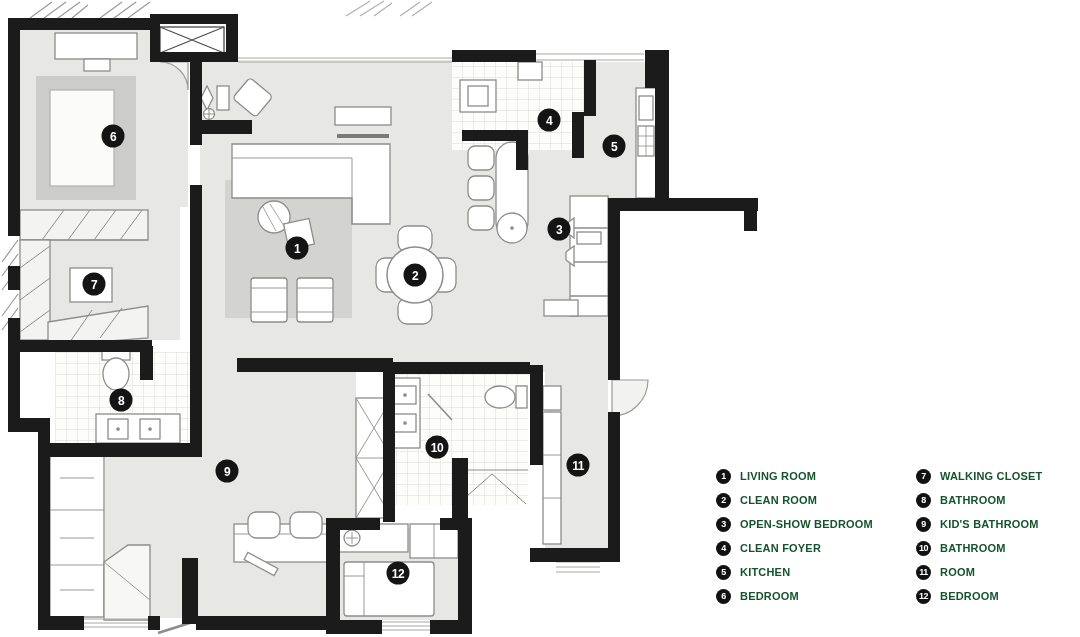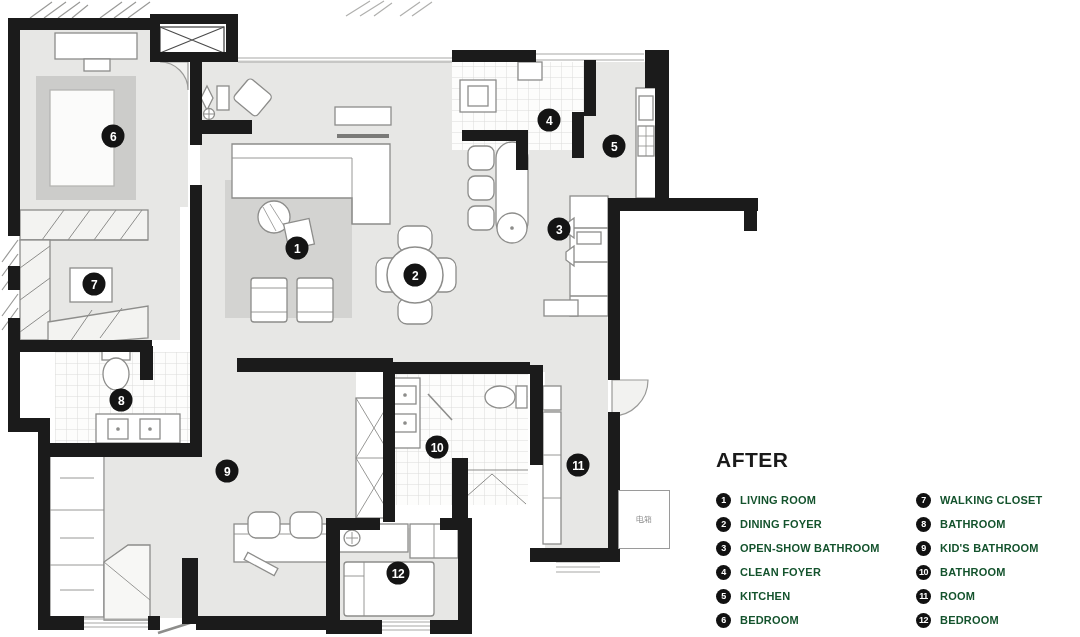--- a/index.html
+++ b/index.html
@@ -283,54 +283,50 @@
       <rect x="530" y="548" width="90" height="14"></rect>
       <rect x="608" y="412" width="12" height="150"></rect>
       <rect x="383" y="362" width="147" height="12"></rect>
       <rect x="383" y="362" width="12" height="112"></rect>
       <rect x="383" y="472" width="12" height="50"></rect>
       <rect x="452" y="458" width="16" height="64"></rect>
       <rect x="182" y="558" width="16" height="66"></rect>
     </g>
   </svg>
 
-  <div class="ebox">
-    <span>电箱</span>
-  </div>
 
   <div>
       <div class="marker" style="left: 297px; top: 248px; background: rgb(20, 20, 20); color: rgb(255, 255, 255);">1</div>
       <div class="marker" style="left: 415px; top: 275px; background: rgb(20, 20, 20); color: rgb(255, 255, 255);">2</div>
       <div class="marker" style="left: 559px; top: 229px; background: rgb(20, 20, 20); color: rgb(255, 255, 255);">3</div>
       <div class="marker" style="left: 549px; top: 120px; background: rgb(20, 20, 20); color: rgb(255, 255, 255);">4</div>
       <div class="marker" style="left: 614px; top: 146px; background: rgb(20, 20, 20); color: rgb(255, 255, 255);">5</div>
       <div class="marker" style="left: 113px; top: 136px; background: rgb(20, 20, 20); color: rgb(255, 255, 255);">6</div>
       <div class="marker" style="left: 94px; top: 284px; background: rgb(20, 20, 20); color: rgb(255, 255, 255);">7</div>
       <div class="marker" style="left: 121px; top: 400px; background: rgb(20, 20, 20); color: rgb(255, 255, 255);">8</div>
       <div class="marker" style="left: 227px; top: 471px; background: rgb(20, 20, 20); color: rgb(255, 255, 255);">9</div>
       <div class="marker" style="left: 437px; top: 447px; background: rgb(20, 20, 20); color: rgb(255, 255, 255);">10</div>
       <div class="marker" style="left: 578px; top: 465px; background: rgb(20, 20, 20); color: rgb(255, 255, 255);">11</div>
       <div class="marker" style="left: 398px; top: 573px; background: rgb(20, 20, 20); color: rgb(255, 255, 255);">12</div>
     </div>
 
   <div class="legend">
-    <div class="legend-title">AFTER</div>
     <div class="legend-cols">
       <div class="legend-col c1">
           <div class="legend-row">
             <span class="legend-circle">1</span>
             <span class="legend-label">LIVING ROOM</span>
           </div>
           <div class="legend-row">
             <span class="legend-circle">2</span>
-            <span class="legend-label">DINING FOYER</span>
+            <span class="legend-label">CLEAN ROOM</span>
           </div>
           <div class="legend-row">
             <span class="legend-circle">3</span>
-            <span class="legend-label">OPEN-SHOW BATHROOM</span>
+            <span class="legend-label">OPEN-SHOW BEDROOM</span>
           </div>
           <div class="legend-row">
             <span class="legend-circle">4</span>
             <span class="legend-label">CLEAN FOYER</span>
           </div>
           <div class="legend-row">
             <span class="legend-circle">5</span>
             <span class="legend-label">KITCHEN</span>
           </div>
           <div class="legend-row">

